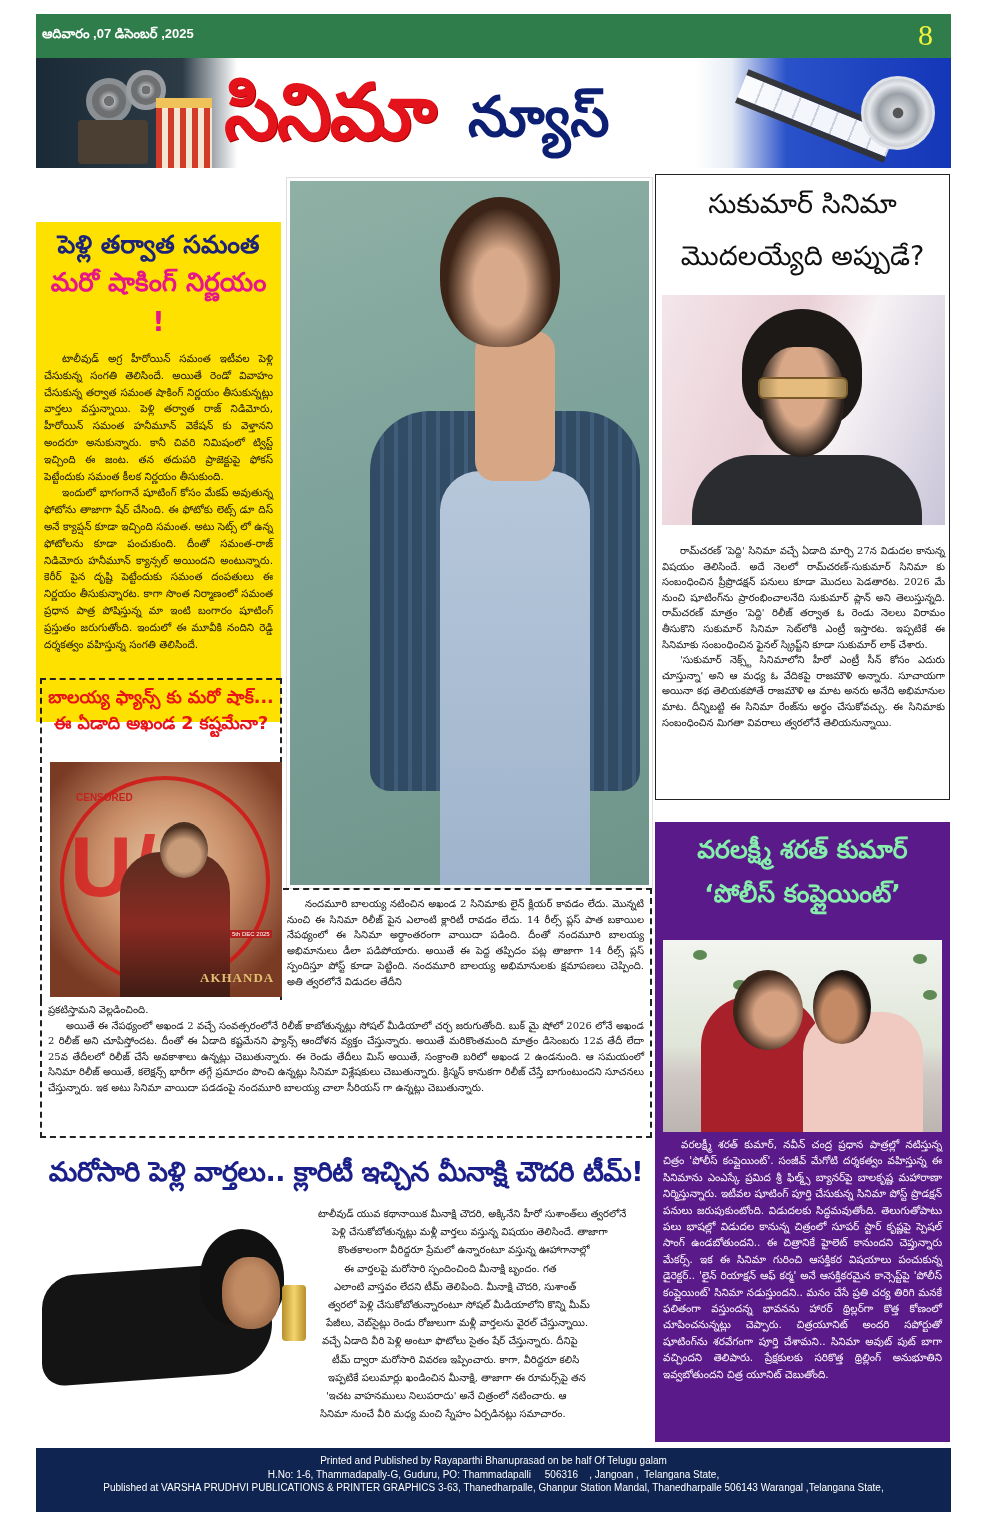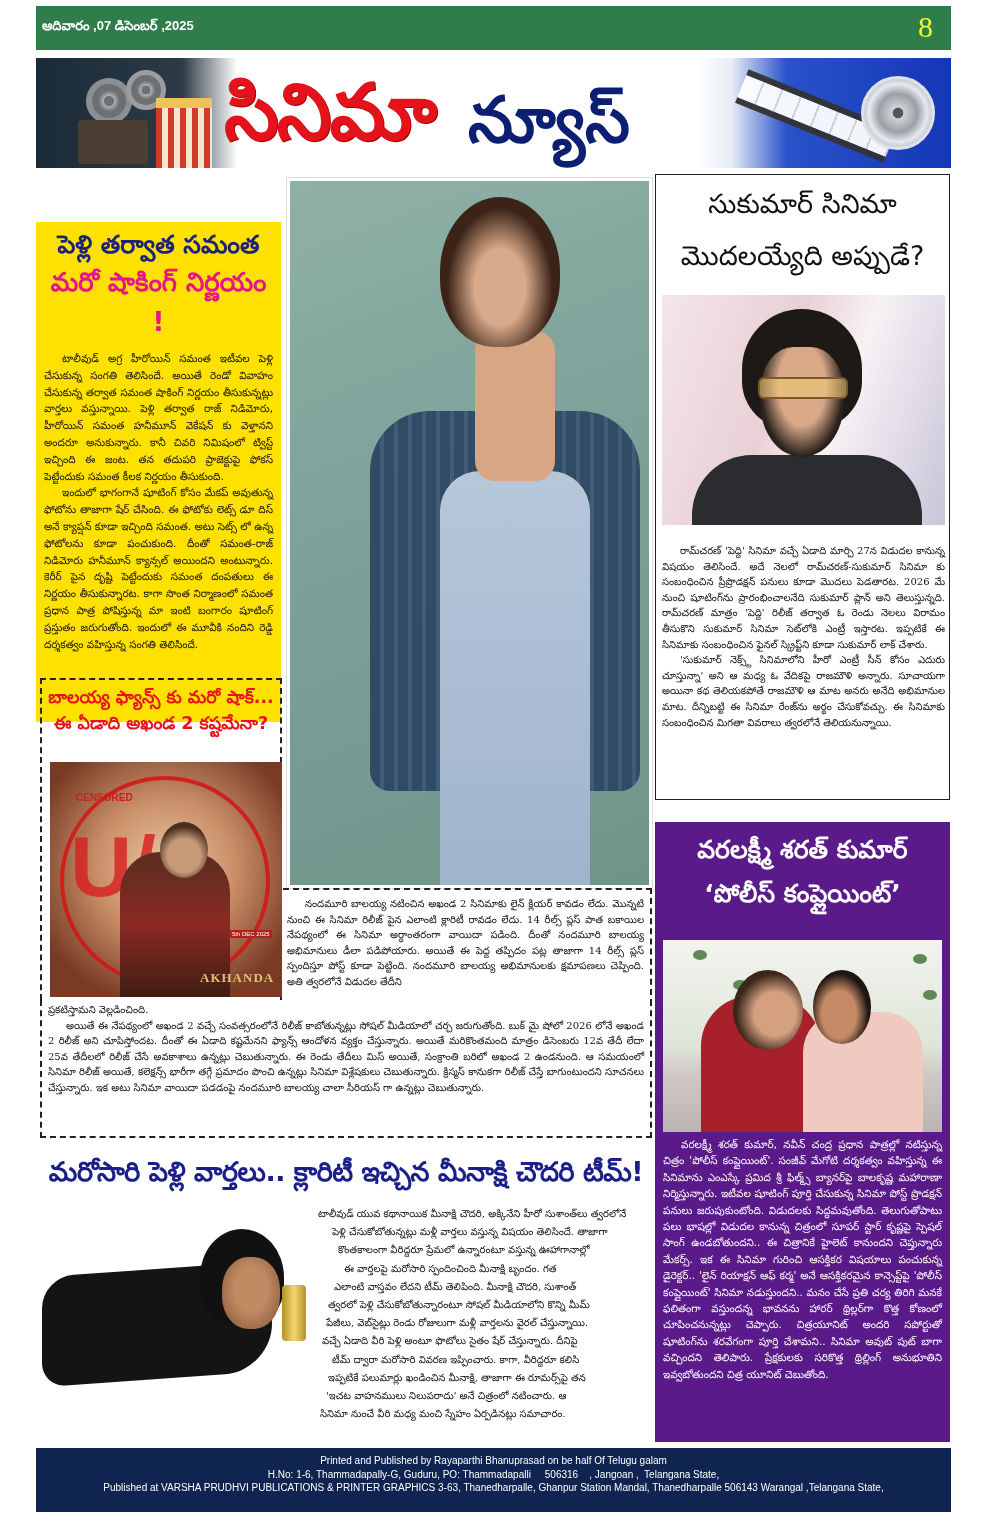--- a/index.html
+++ b/index.html
@@ -2,34 +2,34 @@
 <html><head>
 <meta charset="utf-8">
 <style>
   * { box-sizing: border-box; margin: 0; padding: 0; }
   html, body { width: 987px; height: 1525px; background: #ffffff; overflow: hidden; }
   body { position: relative; font-family: "DejaVu Sans", sans-serif; color: #111; }
 
   .abs { position: absolute; }
 
   
-  #topbar { left: 36px; top: 6px; width: 915px; height: 44px; background: #2f7d4a; }
+  #topbar { left: 36px; top: 14px; width: 915px; height: 44px; background: #2f7d4a; }
   #topbar .date { position: absolute; left: 6px; top: 12px; color: #fff; font-size: 13px; font-weight: bold; font-family: "Liberation Sans", sans-serif; }
   #topbar .pageno { position: absolute; right: 18px; top: 4px; color: #f1f43a; font-size: 30px; font-family: "Liberation Serif", serif; }
 
   
   #masthead { left: 36px; top: 58px; width: 915px; height: 110px; overflow: hidden;
     background: linear-gradient(90deg, #1a2a36 0%, #2c3b46 16%, #ffffff 22%, #ffffff 72%, #e8edf6 76%, #2a52c9 82%, #1436b8 100%); }
   .projector { position: absolute; left: 20px; top: 8px; width: 110px; height: 98px; }
   .reel1 { position: absolute; left: 30px; top: 12px; width: 46px; height: 46px; border-radius: 50%; border: 6px solid #8a8f94; background: radial-gradient(circle, #6d6f71 20%, #b1b4b6 22%, #6d6f71 45%); }
   .reel2 { position: absolute; left: 70px; top: 4px; width: 40px; height: 40px; border-radius: 50%; border: 5px solid #9a9ea2; background: radial-gradient(circle, #6d6f71 20%, #b1b4b6 22%, #6d6f71 45%); }
   .proj-body { position: absolute; left: 22px; top: 54px; width: 70px; height: 44px; background: #4b3e33; border-radius: 4px; }
   .popcorn { position: absolute; left: 120px; top: 40px; width: 56px; height: 70px; background: repeating-linear-gradient(90deg, #d23a2a 0 6px, #f4e6d0 6px 12px); border-top: 10px solid #f0c25a; }
   .mast-title-red { position: absolute; left: 188px; top: 4px; font-size: 78px; font-weight: bold; color: #e3121b; font-family: "DejaVu Sans", sans-serif; letter-spacing: -2px; line-height: 100px; text-shadow: 1px 1px 0 #a00; }
-  .mast-title-blue { position: absolute; left: 432px; top: 18px; font-size: 64px; font-weight: bold; color: #0d1f72; font-family: Liberation Serif, serif; line-height: 90px; }
+  .mast-title-blue { position: absolute; left: 432px; top: 18px; font-size: 56px; font-weight: bold; color: #0d1f72; font-family: Liberation Mono, monospace; line-height: 90px; }
   .filmstrip { position: absolute; left: 700px; top: 40px; width: 160px; height: 36px; background: repeating-linear-gradient(90deg, #ffffff 0 18px, #d5d9df 18px 20px); border-top: 6px solid #333; border-bottom: 6px solid #333; transform: rotate(22deg); opacity: .95; }
   .reel3 { position: absolute; right: 16px; top: 18px; width: 74px; height: 74px; border-radius: 50%; background: radial-gradient(circle, #555 10%, #cfd3d8 12%, #9aa0a7 40%, #e5e8ec 60%, #7a8088 100%); border: 3px solid #dfe3e8; }
 
   
   #samantha { left: 36px; top: 174px; width: 245px; height: 500px; background: #ffe100; padding: 6px 8px; margin-top: 48px; }
   #samantha .h1 { font-size: 25px; font-weight: bold; color: #1c2378; text-align: center; line-height: 34px; }
   #samantha .h2 { font-size: 26px; font-weight: bold; color: #e8158a; text-align: center; line-height: 40px; margin-bottom: 8px; }
   .body-te { font-size: 10.4px; line-height: 16.8px; text-align: justify; }
   .body-te p { text-indent: 18px; }
 
@@ -67,21 +67,21 @@
   .ramcharan { position: absolute; left: 6px; top: 120px; width: 283px; height: 230px; overflow: hidden;
     background: linear-gradient(110deg, #f3e6ea 0%, #e9cfd6 40%, #f7f2f4 60%, #c9c4d8 100%); }
   .rc-hair { position: absolute; left: 80px; top: 14px; width: 120px; height: 120px; border-radius: 50% 50% 40% 40%; background: #1d1916; }
   .rc-face { position: absolute; left: 98px; top: 52px; width: 84px; height: 110px; border-radius: 40% 40% 50% 50%; background: radial-gradient(ellipse at 50% 35%, #d8a888 40%, #2a211c 70%); }
   .rc-glasses { position: absolute; left: 96px; top: 82px; width: 90px; height: 22px; border: 2px solid #7a5a2a; border-radius: 6px; background: rgba(240,200,120,.6); }
   .rc-body { position: absolute; left: 30px; top: 160px; width: 230px; height: 90px; border-radius: 60px 60px 0 0; background: #2a2c30; }
   #sukumar .text { position: absolute; left: 6px; top: 368px; width: 283px; }
 
   
   #varalakshmi { left: 655px; top: 822px; width: 295px; height: 620px; background: #5a1a8a; padding: 6px 8px; }
-  #varalakshmi .h { font-size: 25px; font-weight: bold; color: #ffffff; text-align: center; line-height: 44px; }
+  #varalakshmi .h { font-size: 25px; font-weight: bold; color: #86efac; text-align: center; line-height: 44px; }
   .couple { position: absolute; left: 8px; top: 118px; width: 279px; height: 192px; overflow: hidden;
     background: linear-gradient(180deg, #f2f4ef 0%, #dfe5d8 55%, #cfc8c4 70%, #bcb4b1 100%); }
   .couple .leaf { position: absolute; width: 14px; height: 10px; background: #5f8a55; border-radius: 50%; }
   .couple .woman { position: absolute; left: 38px; top: 56px; width: 120px; height: 140px; background: #a8202a; border-radius: 50px 50px 0 0; }
   .couple .whead { position: absolute; left: 70px; top: 30px; width: 70px; height: 80px; background: radial-gradient(ellipse at 60% 55%, #d4a080 35%, #3b261b 65%); border-radius: 50%; }
   .couple .man { position: absolute; left: 140px; top: 72px; width: 120px; height: 130px; background: #f0c9c0; border-radius: 40px 40px 0 0; }
   .couple .mhead { position: absolute; left: 150px; top: 30px; width: 58px; height: 74px; background: radial-gradient(ellipse at 45% 60%, #c48a66 38%, #1f1612 65%); border-radius: 50%; }
   #varalakshmi .text { position: absolute; left: 8px; top: 314px; width: 279px; color: #fff; }
   #varalakshmi .body-te { font-size: 10.4px; line-height: 16.4px; }
 

